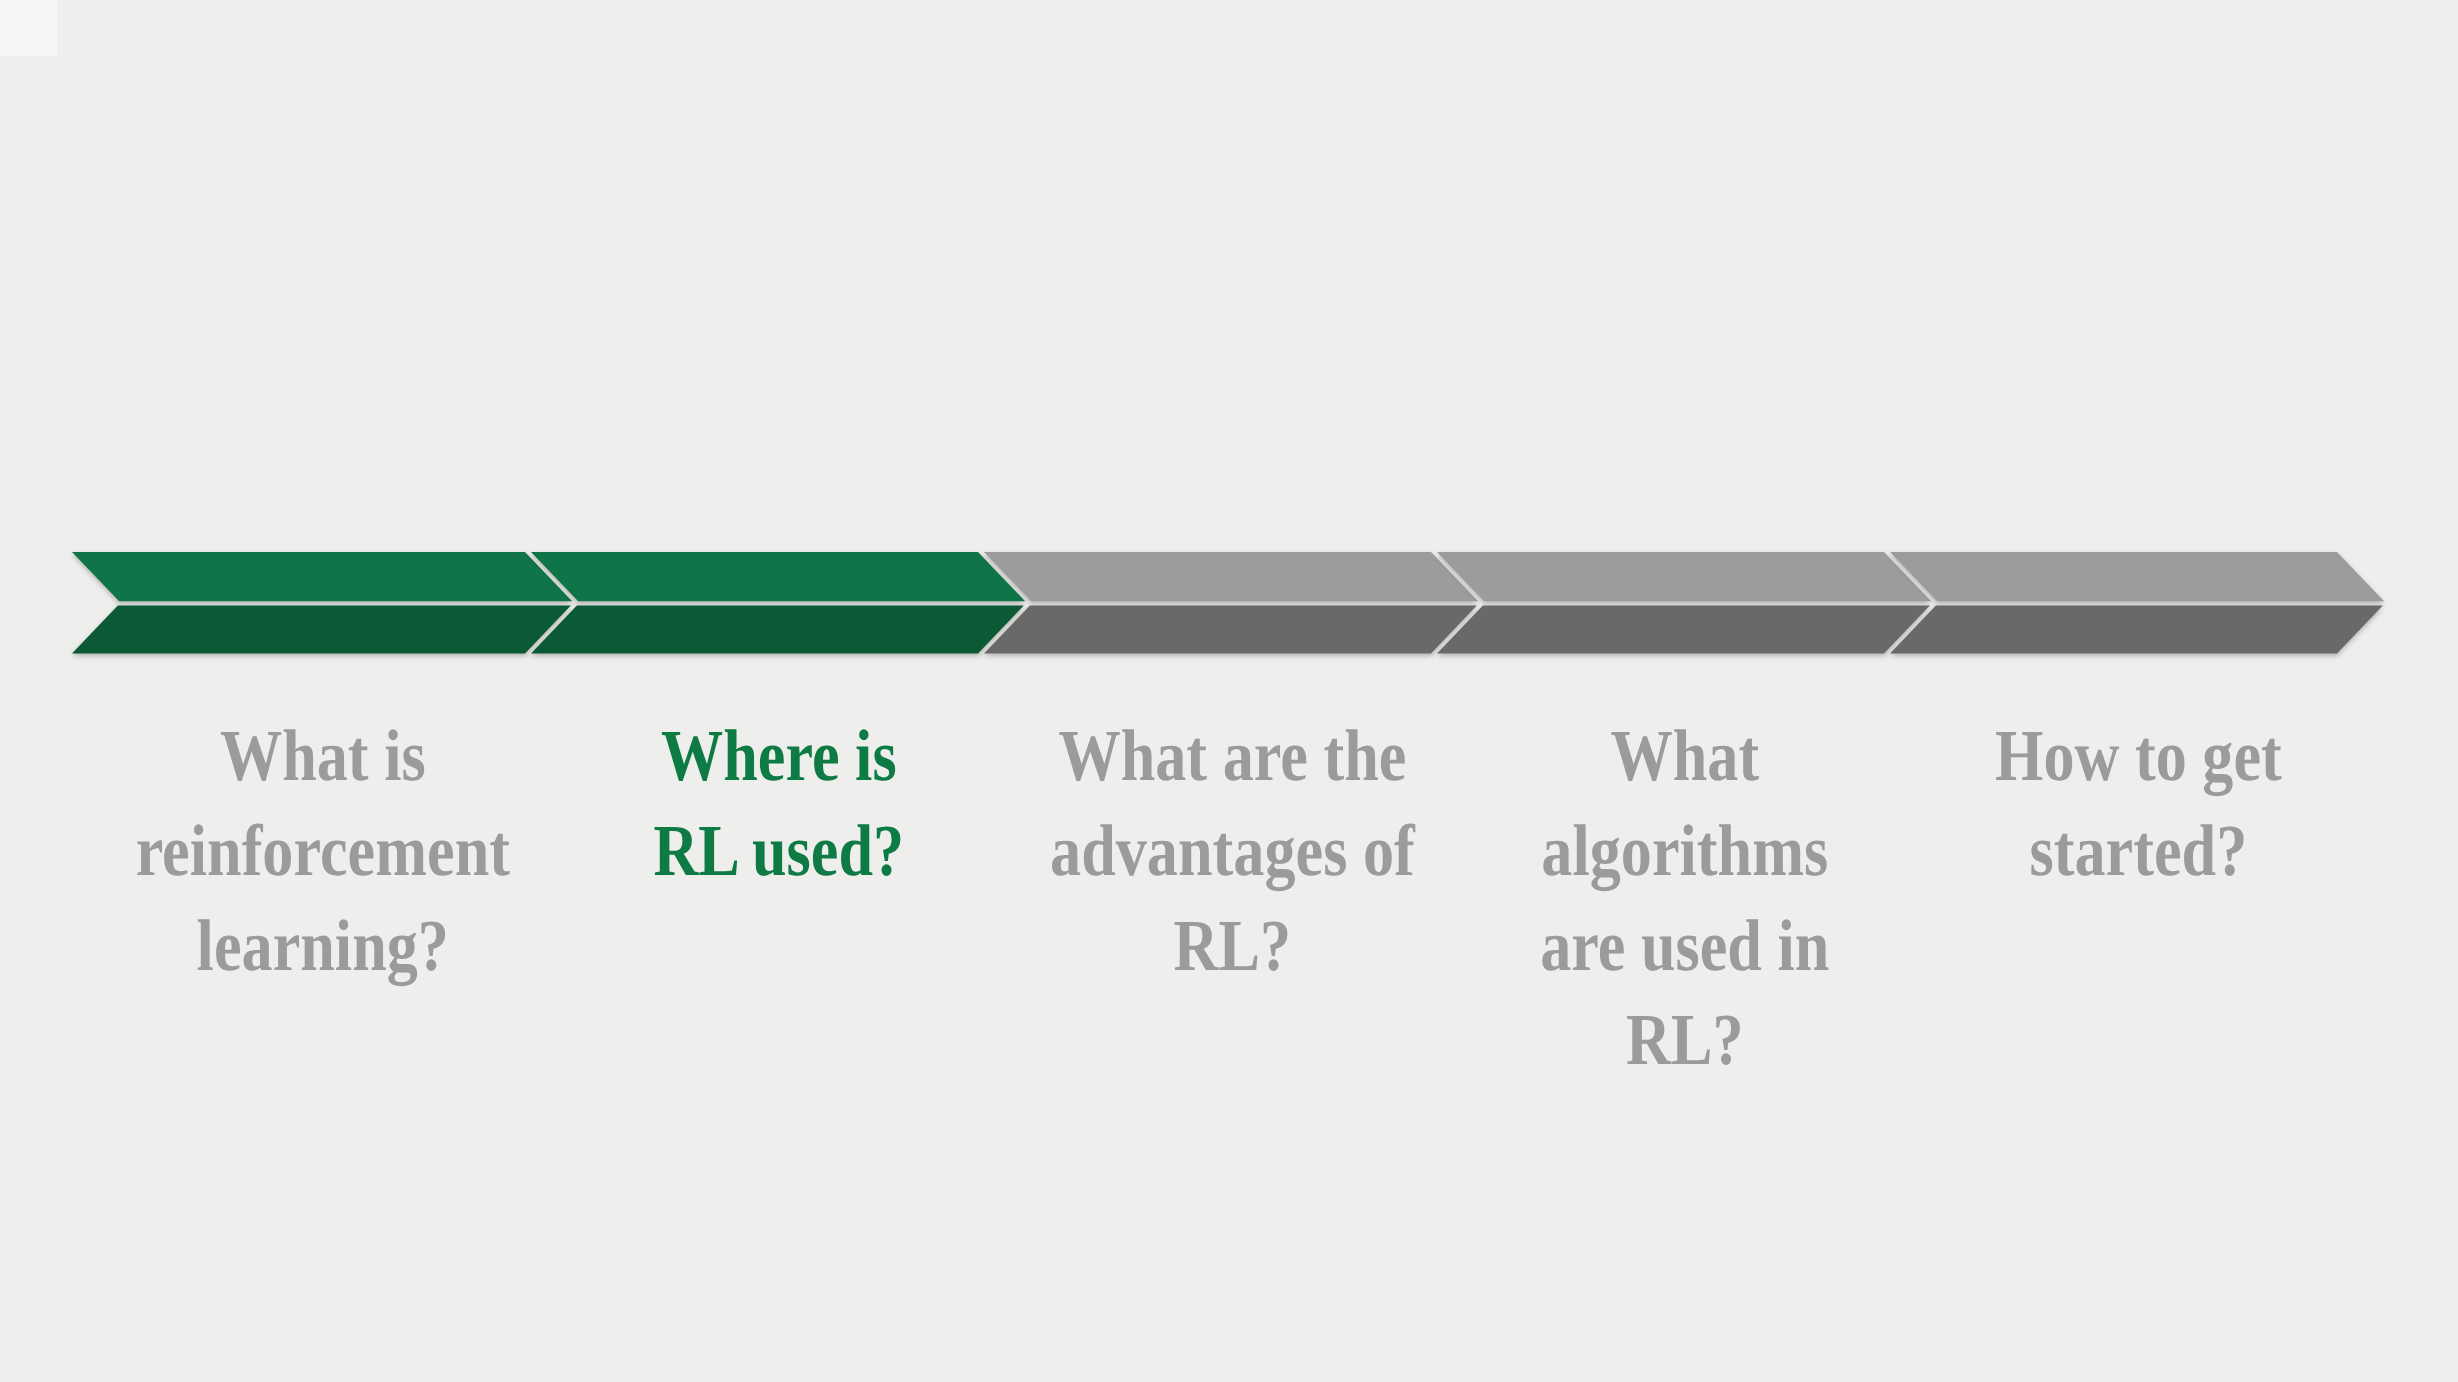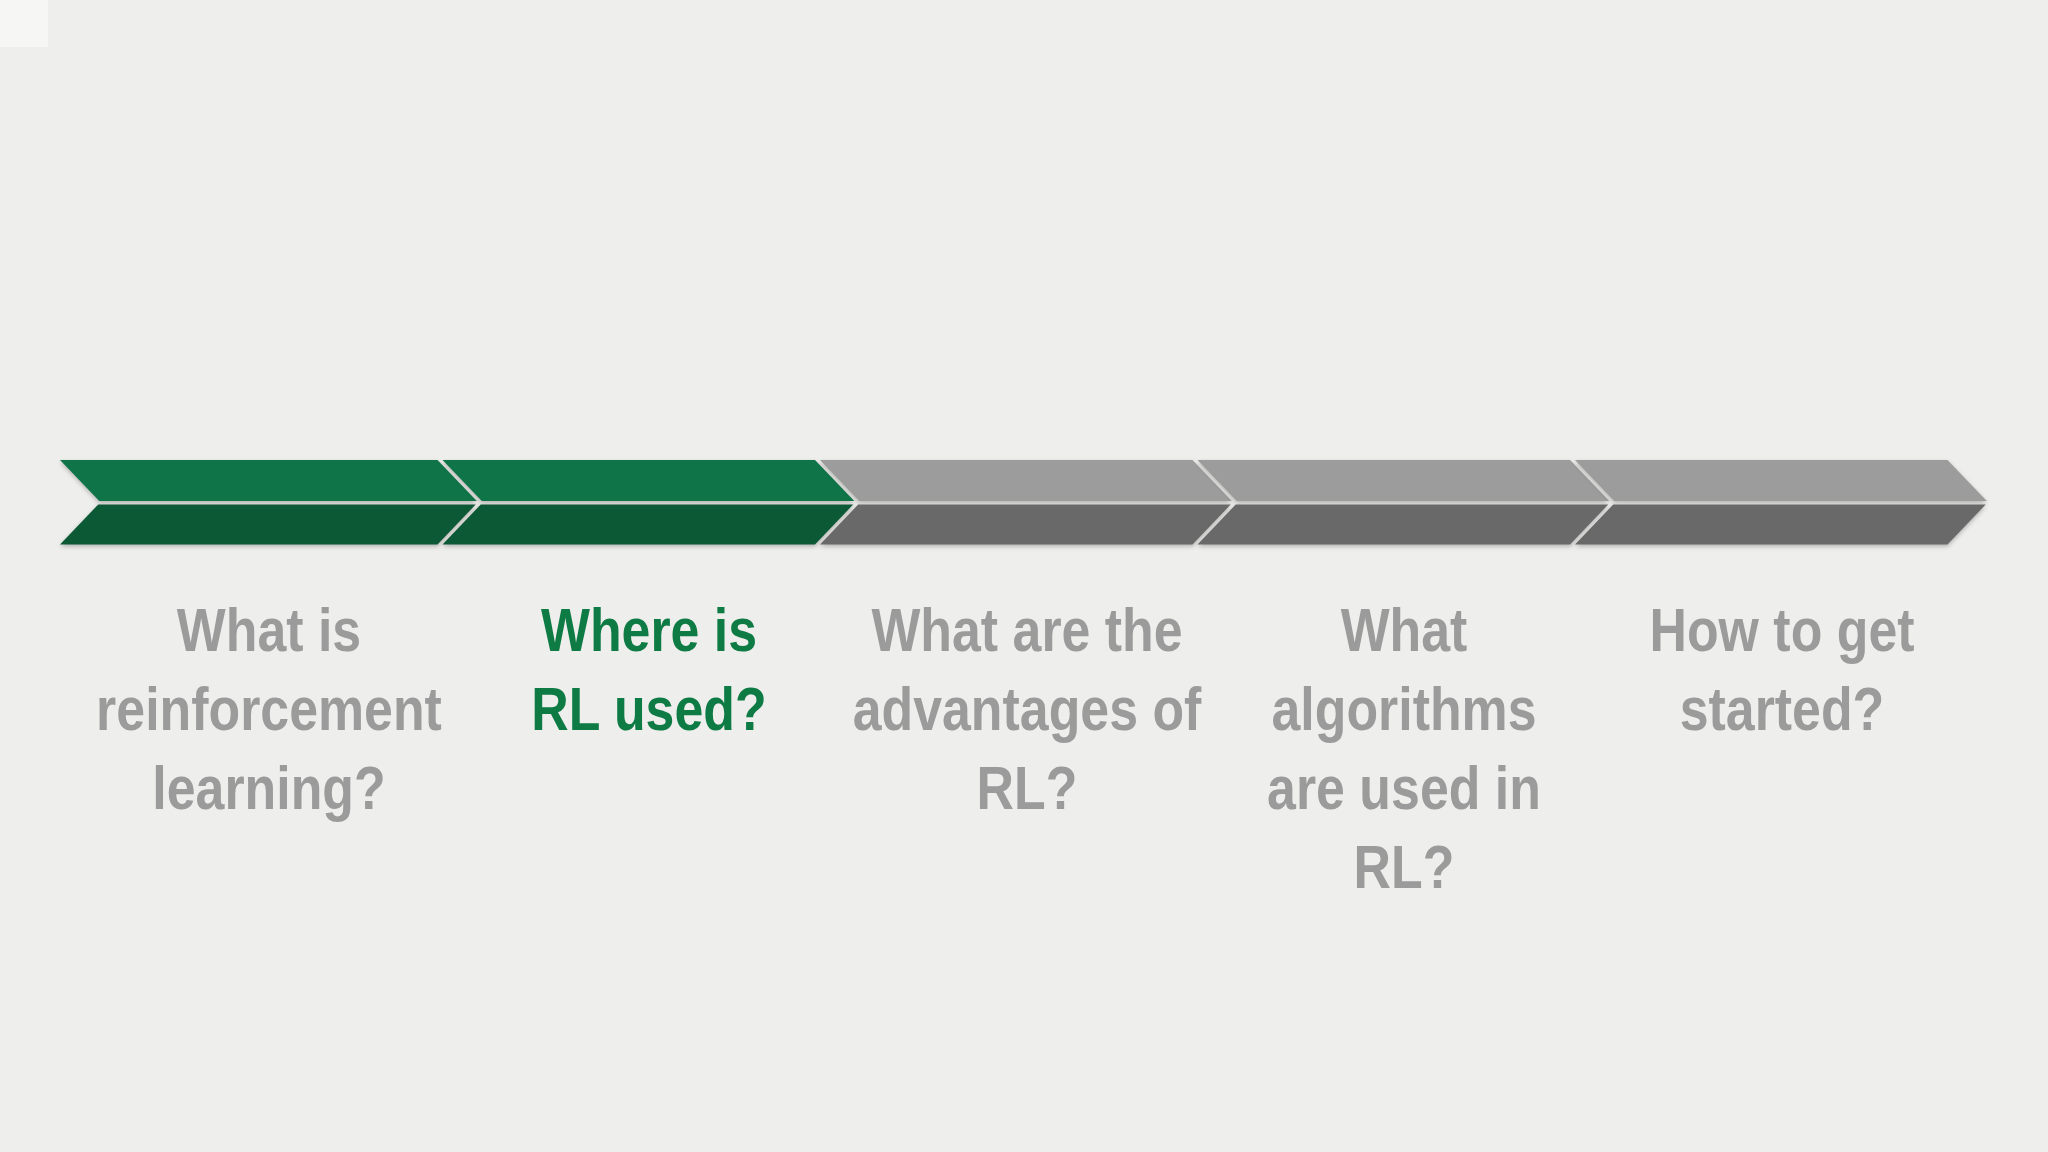--- a/index.html
+++ b/index.html
@@ -10,20 +10,21 @@
     overflow: hidden;
   }
   body {
     background: #EEEEEC;
     font-family: "Liberation Sans", sans-serif;
     position: relative;
   }
   .stage {
     position: absolute;
     inset: 0;
+    font-family: Liberation Serif, serif;
   }
   .corner-patch {
     position: absolute;
     left: 0;
     top: 0;
     width: 48px;
     height: 47px;
     background: rgba(255,255,255,0.45);
   }
   #chevrons {

